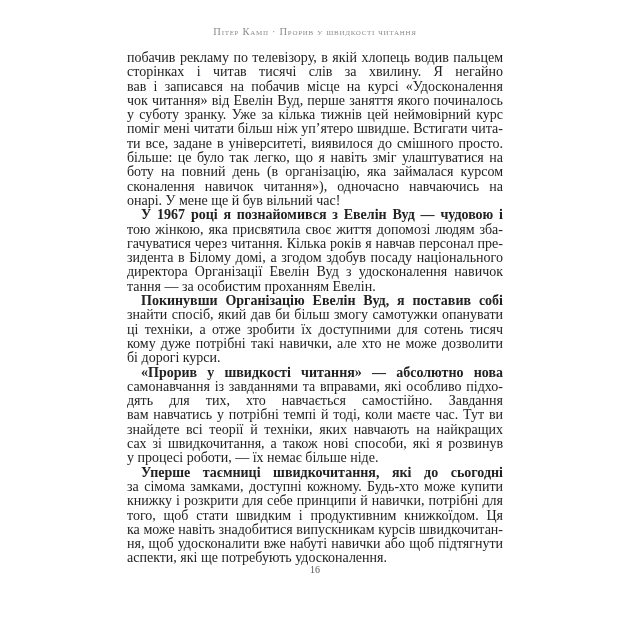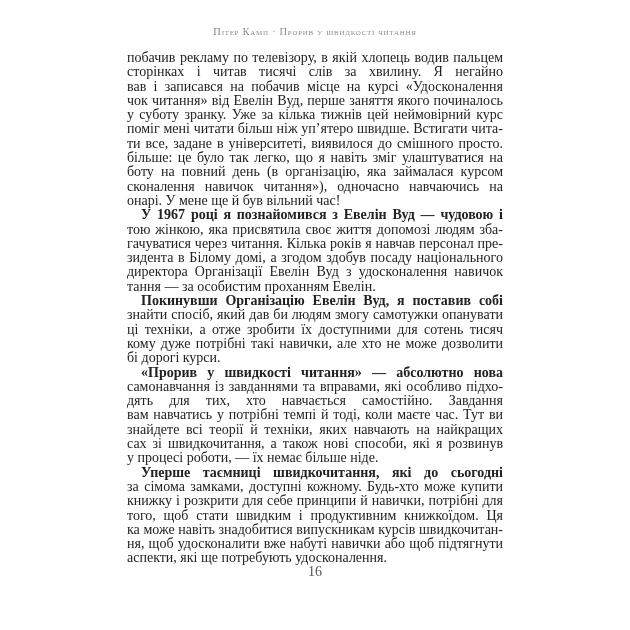--- a/index.html
+++ b/index.html
@@ -52,21 +52,21 @@
   .text-line.indent {
     text-indent: 14px;
     font-weight: bold;
   }
   .page-number {
     position: absolute;
     top: 564px;
     left: 0;
     width: 630px;
     text-align: center;
-    font-size: 14px;
+    font-size: 10px;
     color: var(--pagenum, #555555);
     font-feature-settings: "onum" 1;
   }
 </style>
 </head>
 <body>
 
 <div class="book-page">
   <div class="running-header">Пітер Камп · Прорив у швидкості читання</div>
 
@@ -87,21 +87,21 @@
       <div class="paragraph">
         <div class="text-line indent">У 1967 році я познайомився з Евелін Вуд — чудовою і завзя-</div>
         <div class="text-line">тою жінкою, яка присвятила своє життя допомозі людям зба-</div>
         <div class="text-line">гачуватися через читання. Кілька років я навчав персонал пре-</div>
         <div class="text-line">зидента в Білому домі, а згодом здобув посаду національного</div>
         <div class="text-line">директора Організації Евелін Вуд з удосконалення навичок чи-</div>
         <div class="text-line last">тання — за особистим проханням Евелін.</div>
       </div>
       <div class="paragraph">
         <div class="text-line indent">Покинувши Організацію Евелін Вуд, я поставив собі мету</div>
-        <div class="text-line">знайти спосіб, який дав би людям змогу самотужки опанувати</div>
+        <div class="text-line">знайти спосіб, який дав би більш змогу самотужки опанувати</div>
         <div class="text-line">ці техніки, а отже зробити їх доступними для сотень тисяч тих,</div>
         <div class="text-line">кому дуже потрібні такі навички, але хто не може дозволити со-</div>
         <div class="text-line last">бі дорогі курси.</div>
       </div>
       <div class="paragraph">
         <div class="text-line indent">«Прорив у швидкості читання» — абсолютно нова техніка</div>
         <div class="text-line">самонавчання із завданнями та вправами, які особливо підхо-</div>
         <div class="text-line">дять для тих, хто навчається самостійно. Завдання допоможуть</div>
         <div class="text-line">вам навчатись у потрібні темпі й тоді, коли маєте час. Тут ви</div>
         <div class="text-line">знайдете всі теорії й техніки, яких навчають на найкращих кур-</div>

